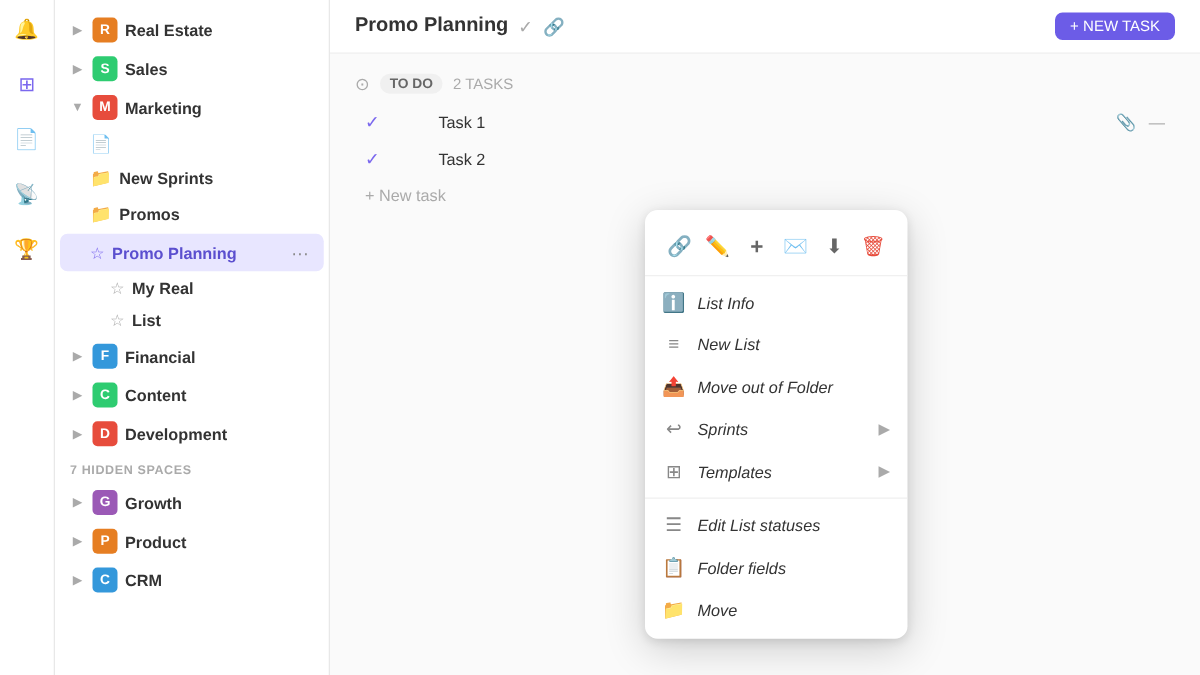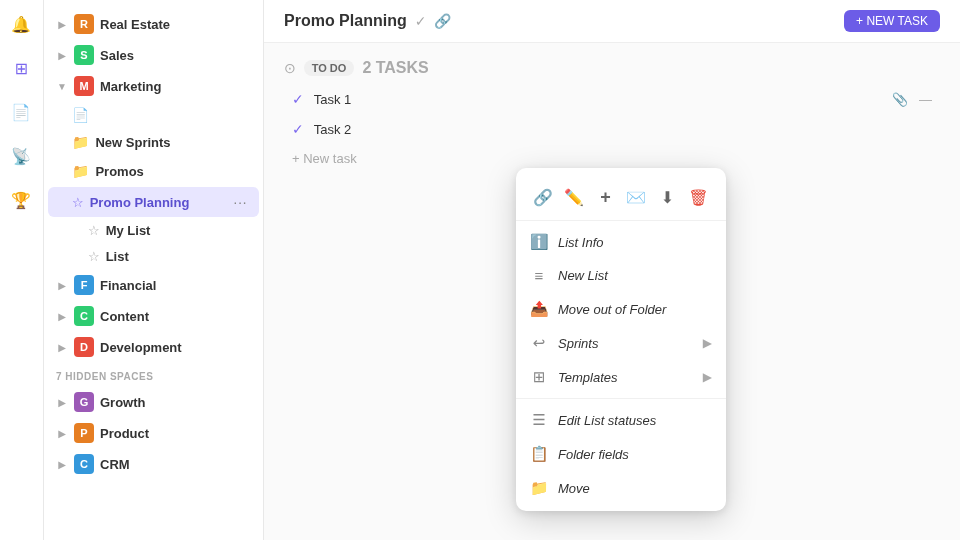--- a/index.html
+++ b/index.html
@@ -164,38 +164,38 @@
       gap: 4px;
       background: #f0f0f0;
       border-radius: 12px;
       padding: 2px 8px;
       font-size: 11px;
       font-weight: 600;
       color: #666;
     }
 
     .task-count {
-      font-size: 16px;
+      font-size: 12px;
       color: #aaa;
-      font-weight: 700;
+      font-weight: 400;
     }
 
     .task-row {
       display: flex;
       align-items: center;
       gap: 10px;
       padding: 6px 8px;
       border-radius: 6px;
       cursor: pointer;
       margin-bottom: 2px;
     }
 
     .check-icon { color: #7b68ee; font-size: 14px; }
 
-    .task-name { font-size: 13px; color: #333; flex: 1; }
+    .task-name { font-size: 13px; color: #333; flex: 1; margin-left: 37px; }
 
     .new-task-btn {
       display: flex;
       align-items: center;
       gap: 6px;
       padding: 6px 8px;
       color: #aaa;
       font-size: 13px;
       cursor: pointer;
       border-radius: 6px;
@@ -313,21 +313,21 @@
   <div class="sidebar-item section-indent active">
     <span style="font-size:13px;color:#7b68ee">☆</span>
     <span class="sidebar-label">Promo Planning</span>
     <div class="sidebar-actions" style="opacity:1">
       <span class="dots-btn">···</span>
     </div>
   </div>
 
   <div class="sidebar-item section-indent2">
     <span style="font-size:13px;color:#aaa">☆</span>
-    <span class="sidebar-label">My List</span>
+    <span class="sidebar-label">My Real</span>
   </div>
 
   <div class="sidebar-item section-indent2">
     <span style="font-size:13px;color:#aaa">☆</span>
     <span class="sidebar-label">List</span>
   </div>
 
   <div class="sidebar-item">
     <span class="chevron">▶</span>
     <span class="space-icon" style="background:#3498db">F</span>

